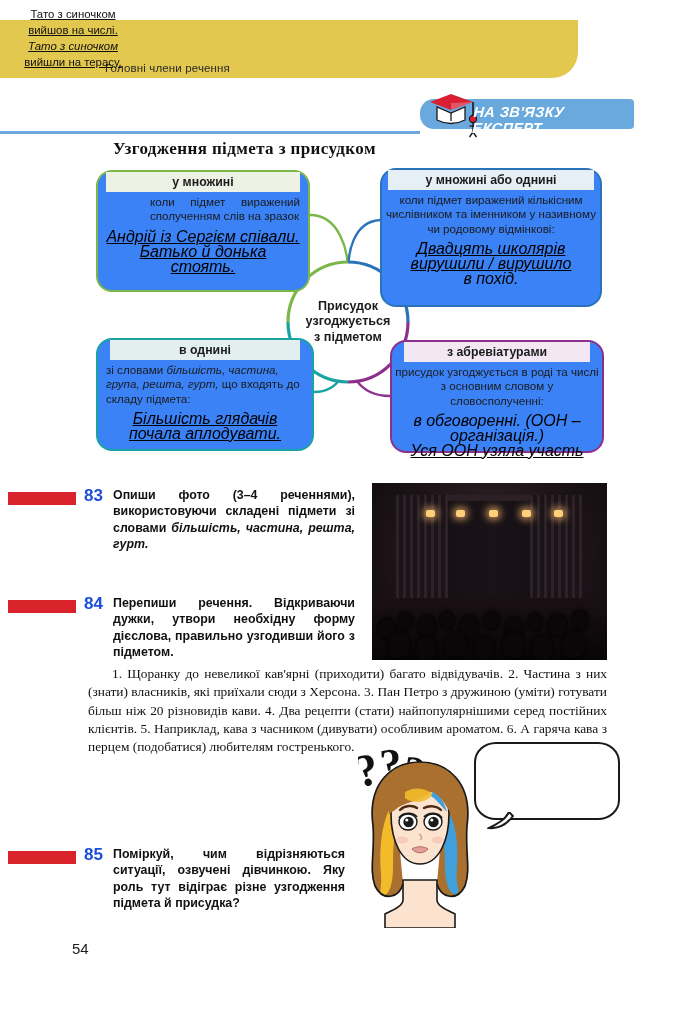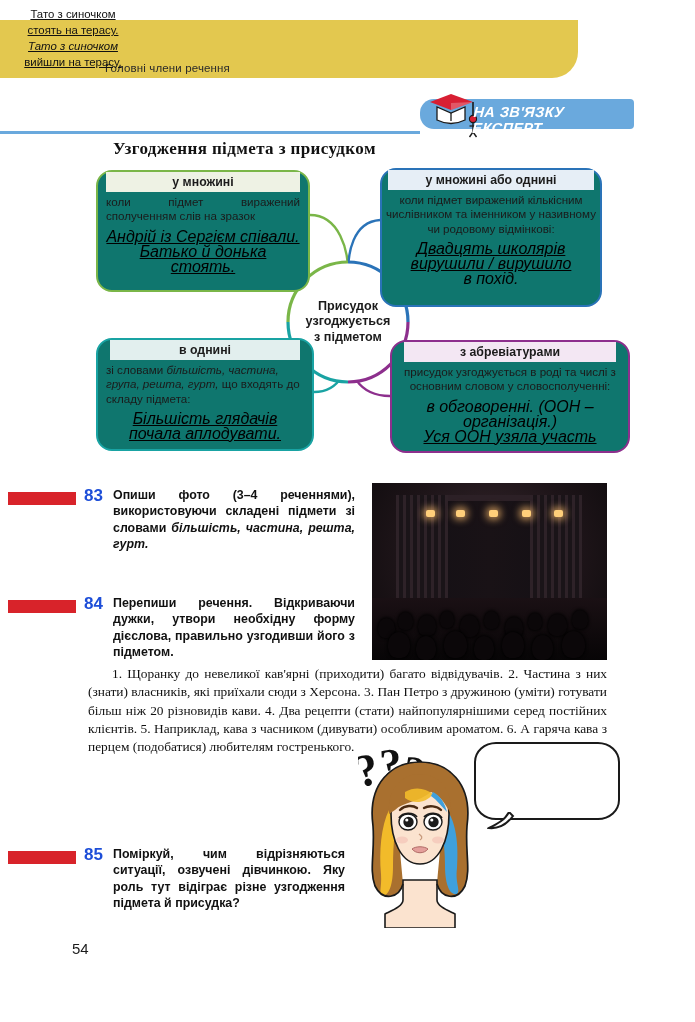--- a/index.html
+++ b/index.html
@@ -48,21 +48,21 @@
   .section-title{
     position:absolute; left:113px; top:139px;
     font-family:"Liberation Serif", serif;
     font-size:17px; font-weight:bold; color:#111;
     letter-spacing:.4px;
   }
 
   
   .diagram{ position:absolute; left:0; top:160px; width:695px; height:315px; }
 
-  .dbox{ position:absolute; background:#0f766e; }
+  .dbox{ position:absolute; background:#3b82f6; }
   .dbox .chip{
     display:block; margin:0 auto 3px auto;
     font-size:12.3px; font-weight:bold; color:#1b1b1b;
     padding:3px 12px 3px 12px; text-align:center;
   }
   .dbox .body{
     font-size:11.6px; color:#1b1b1b; line-height:14.3px;
   }
   .dbox .ex{
     font-family:"Liberation Sans", sans-serif;
@@ -70,38 +70,38 @@
     text-align:center; margin-top:5px;
   }
   .u{ text-decoration:underline; }
 
   
   #box-plural{
     left:96px; top:10px; width:214px; height:122px;
     border:2px solid #7ab648; border-radius:16px;
   }
   #box-plural .chip{ background:#eef2e4; margin-left:8px; margin-right:8px;}
-  #box-plural .body{ padding:0 8px; text-align:justify; }
+  #box-plural .body{ padding:0 8px; text-align:justify;margin-left:44px; }
   
   #box-plural-sing{
     left:380px; top:8px; width:222px; height:139px;
     border:2px solid #2a73b8; border-radius:16px;
   }
   #box-plural-sing .chip{ background:#e6eef6; margin-left:6px; margin-right:6px;}
   #box-plural-sing .body{ padding:0 4px; text-align:center; }
   
   #box-singular{
     left:96px; top:178px; width:218px; height:113px;
     border:2px solid #19a3a3; border-radius:16px;
   }
   #box-singular .chip{ background:#e2efee; margin-left:12px; margin-right:12px;}
   #box-singular .body{ padding:0 8px; }
   
   #box-abbr{
-    left:390px; top:180px; width:240px; height:113px;
+    left:390px; top:180px; width:214px; height:113px;
     border:2px solid #8d2f8d; border-radius:16px;
   }
   #box-abbr .chip{ background:#f3e7f3; margin-left:12px; margin-right:12px;}
   #box-abbr .body{ padding:0 3px; text-align:center; }
 
   
   .circle-wrap{ position:absolute; left:281px; top:95px; width:134px; height:134px; }
   .circle-text{
     position:absolute; left:0; top:0; width:134px; height:134px;
     display:flex; flex-direction:column; align-items:center; justify-content:center;
@@ -409,21 +409,21 @@
 
     <path d="M28 78 C22 34 48 14 75 14 C102 14 128 34 122 78
              C120 104 126 122 120 138 C112 154 96 150 92 136
              M58 136 C54 150 38 154 30 138 C24 122 30 104 28 78" fill="none" stroke="#1a1a1a" stroke-width="1.7"></path>
   </svg>
 </div>
 
 <div class="bubble"></div>
 <div class="bubble-txt">
   <div><span style="text-decoration:underline">Тато з синочком</span></div>
-  <div><span style="text-decoration:underline">стоять на терасу.</span></div>
+  <div><span style="text-decoration:underline">вийшов на числі.</span></div>
   <div><span class="l2" style="text-decoration:underline">Тато з синочком</span></div>
   <div><span style="text-decoration:underline">вийшли на терасу.</span></div>
 </div>
 <div class="bubble-tail">
   <svg width="30" height="22" viewBox="0 0 30 22">
     <path d="M22 0 C18 8 10 12 2 16 C12 17 20 12 26 4 Z" fill="#fff" stroke="#1a1a1a" stroke-width="2"></path>
   </svg>
 </div>
 
 <div class="redbar" style="top:851px;"></div>

